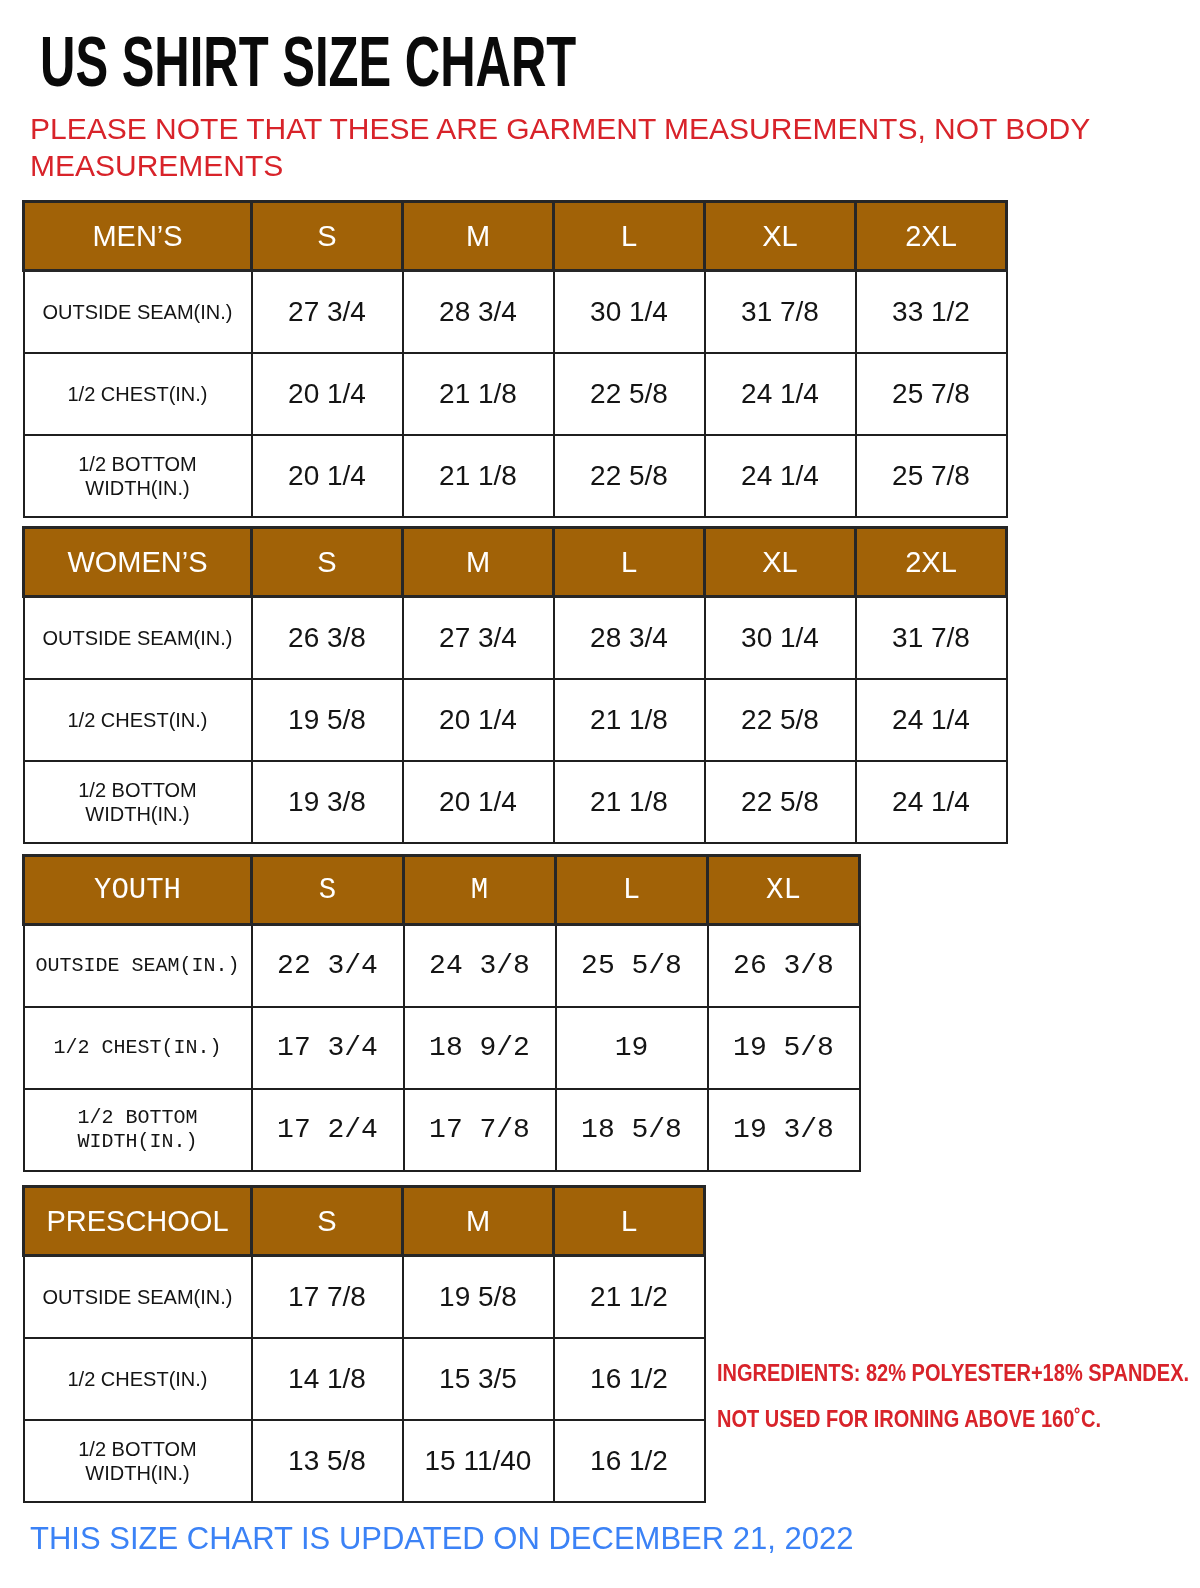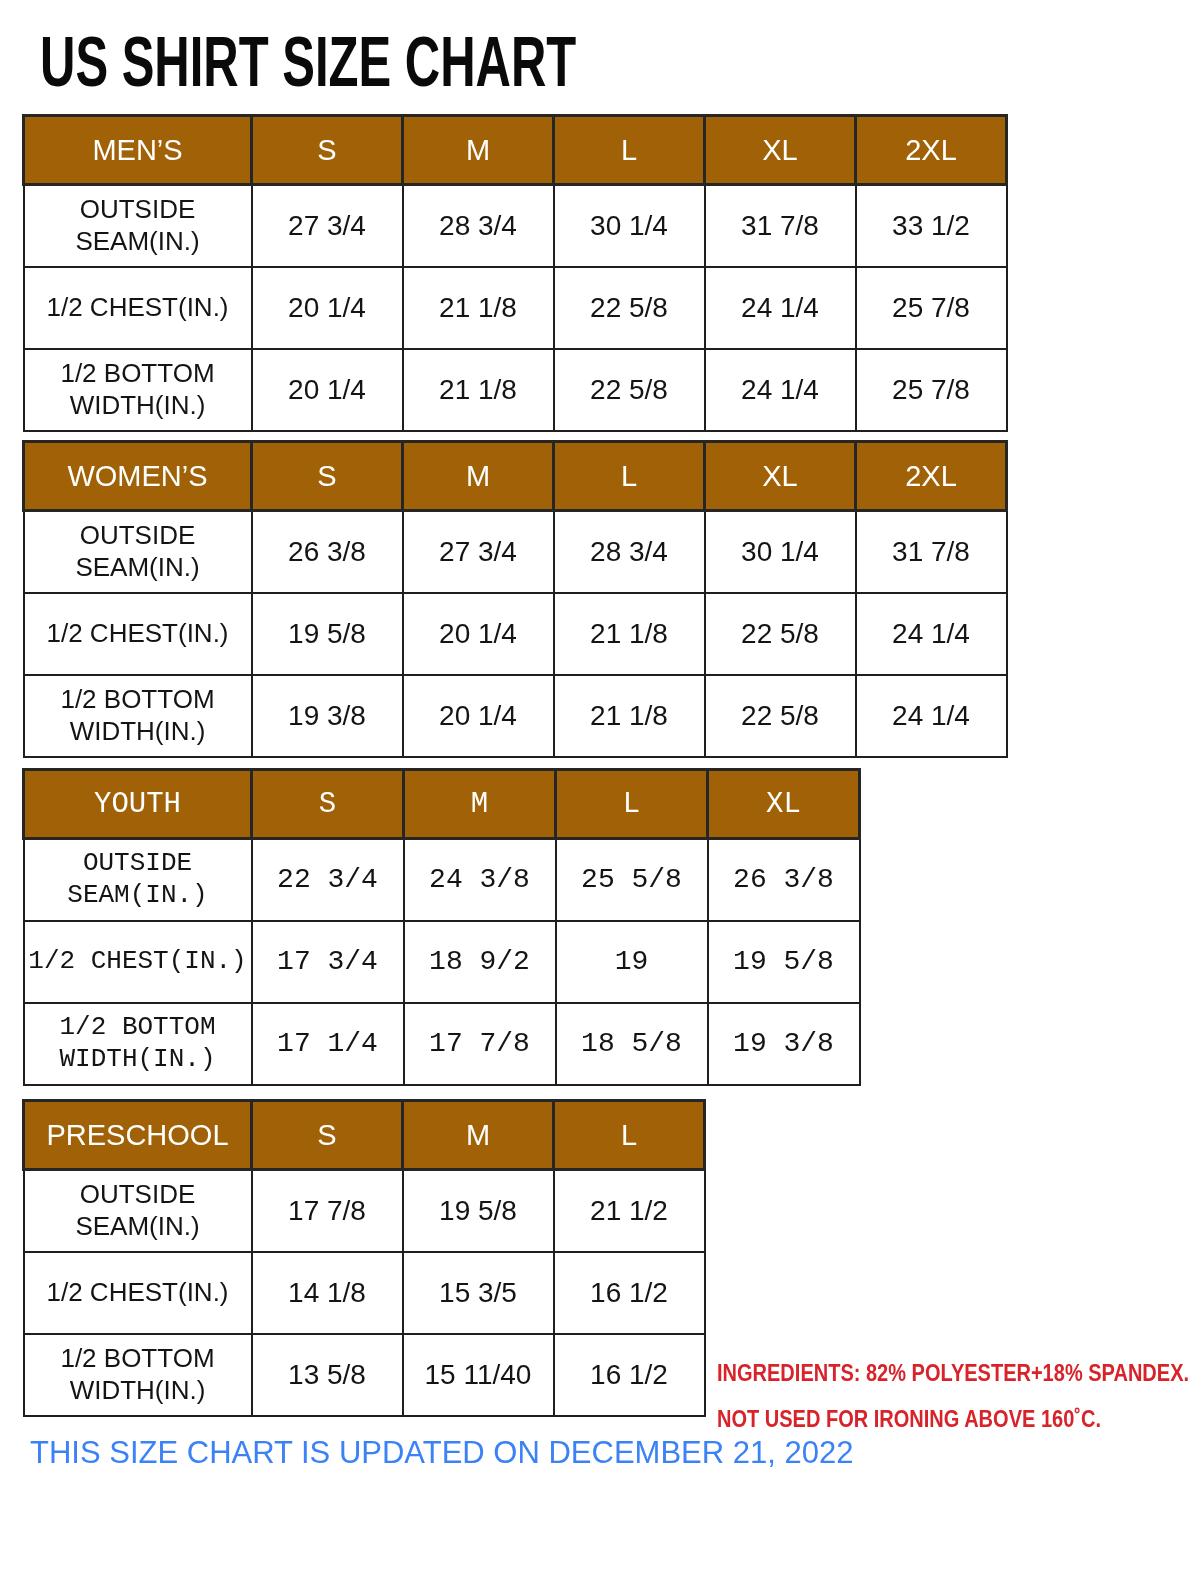--- a/index.html
+++ b/index.html
@@ -51,21 +51,21 @@
   }
   table.size-table td {
     font-size: 28px;
     height: 80px;
     padding: 0;
     text-align: center;
     border: 2px solid #1f1f1f;
     line-height: 1.22;
     background: #ffffff;
   }
-  table.size-table td.label-col { font-size: 26px; }
+  table.size-table td.label-col { font-size: 20px; }
 
   .t-men { margin-top: 16px; }
   .t-women { margin-top: 8px; }
   .t-youth { margin-top: 10px; font-family: Liberation Mono, monospace; }
   .t-preschool { margin-top: 13px; }
 
   .c-label { width: 228px; }
   .c-size-mw { width: 151px; }
   .c-size-y { width: 152px; }
   .c-size-p { width: 151px; }
@@ -91,20 +91,21 @@
     white-space: nowrap;
   }
 </style>
 </head>
 <body>
 
 <div class="page">
 
   <div class="page-title">US SHIRT SIZE CHART</div>
 
+  <div class="note">PLEASE NOTE THAT THESE ARE GARMENT MEASUREMENTS, NOT BODY MEASUREMENTS</div>
 
   <table class="size-table t-men">
     <colgroup>
       <col class="c-label">
         <col class="c-size-mw">
         <col class="c-size-mw">
         <col class="c-size-mw">
         <col class="c-size-mw">
         <col class="c-size-mw">
     </colgroup>
@@ -220,21 +221,21 @@
       </tr>
       <tr>
         <td class="label-col">1/2 CHEST(IN.)</td>
         <td>17 3/4</td>
         <td>18 9/2</td>
         <td>19</td>
         <td>19 5/8</td>
       </tr>
       <tr>
         <td class="label-col">1/2 BOTTOM WIDTH(IN.)</td>
-        <td>17 1/4</td>
+        <td>17 2/4</td>
         <td>17 7/8</td>
         <td>18 5/8</td>
         <td>19 3/8</td>
       </tr>
     </tbody>
   </table>
 
   <table class="size-table t-preschool">
     <colgroup>
       <col class="c-label">

